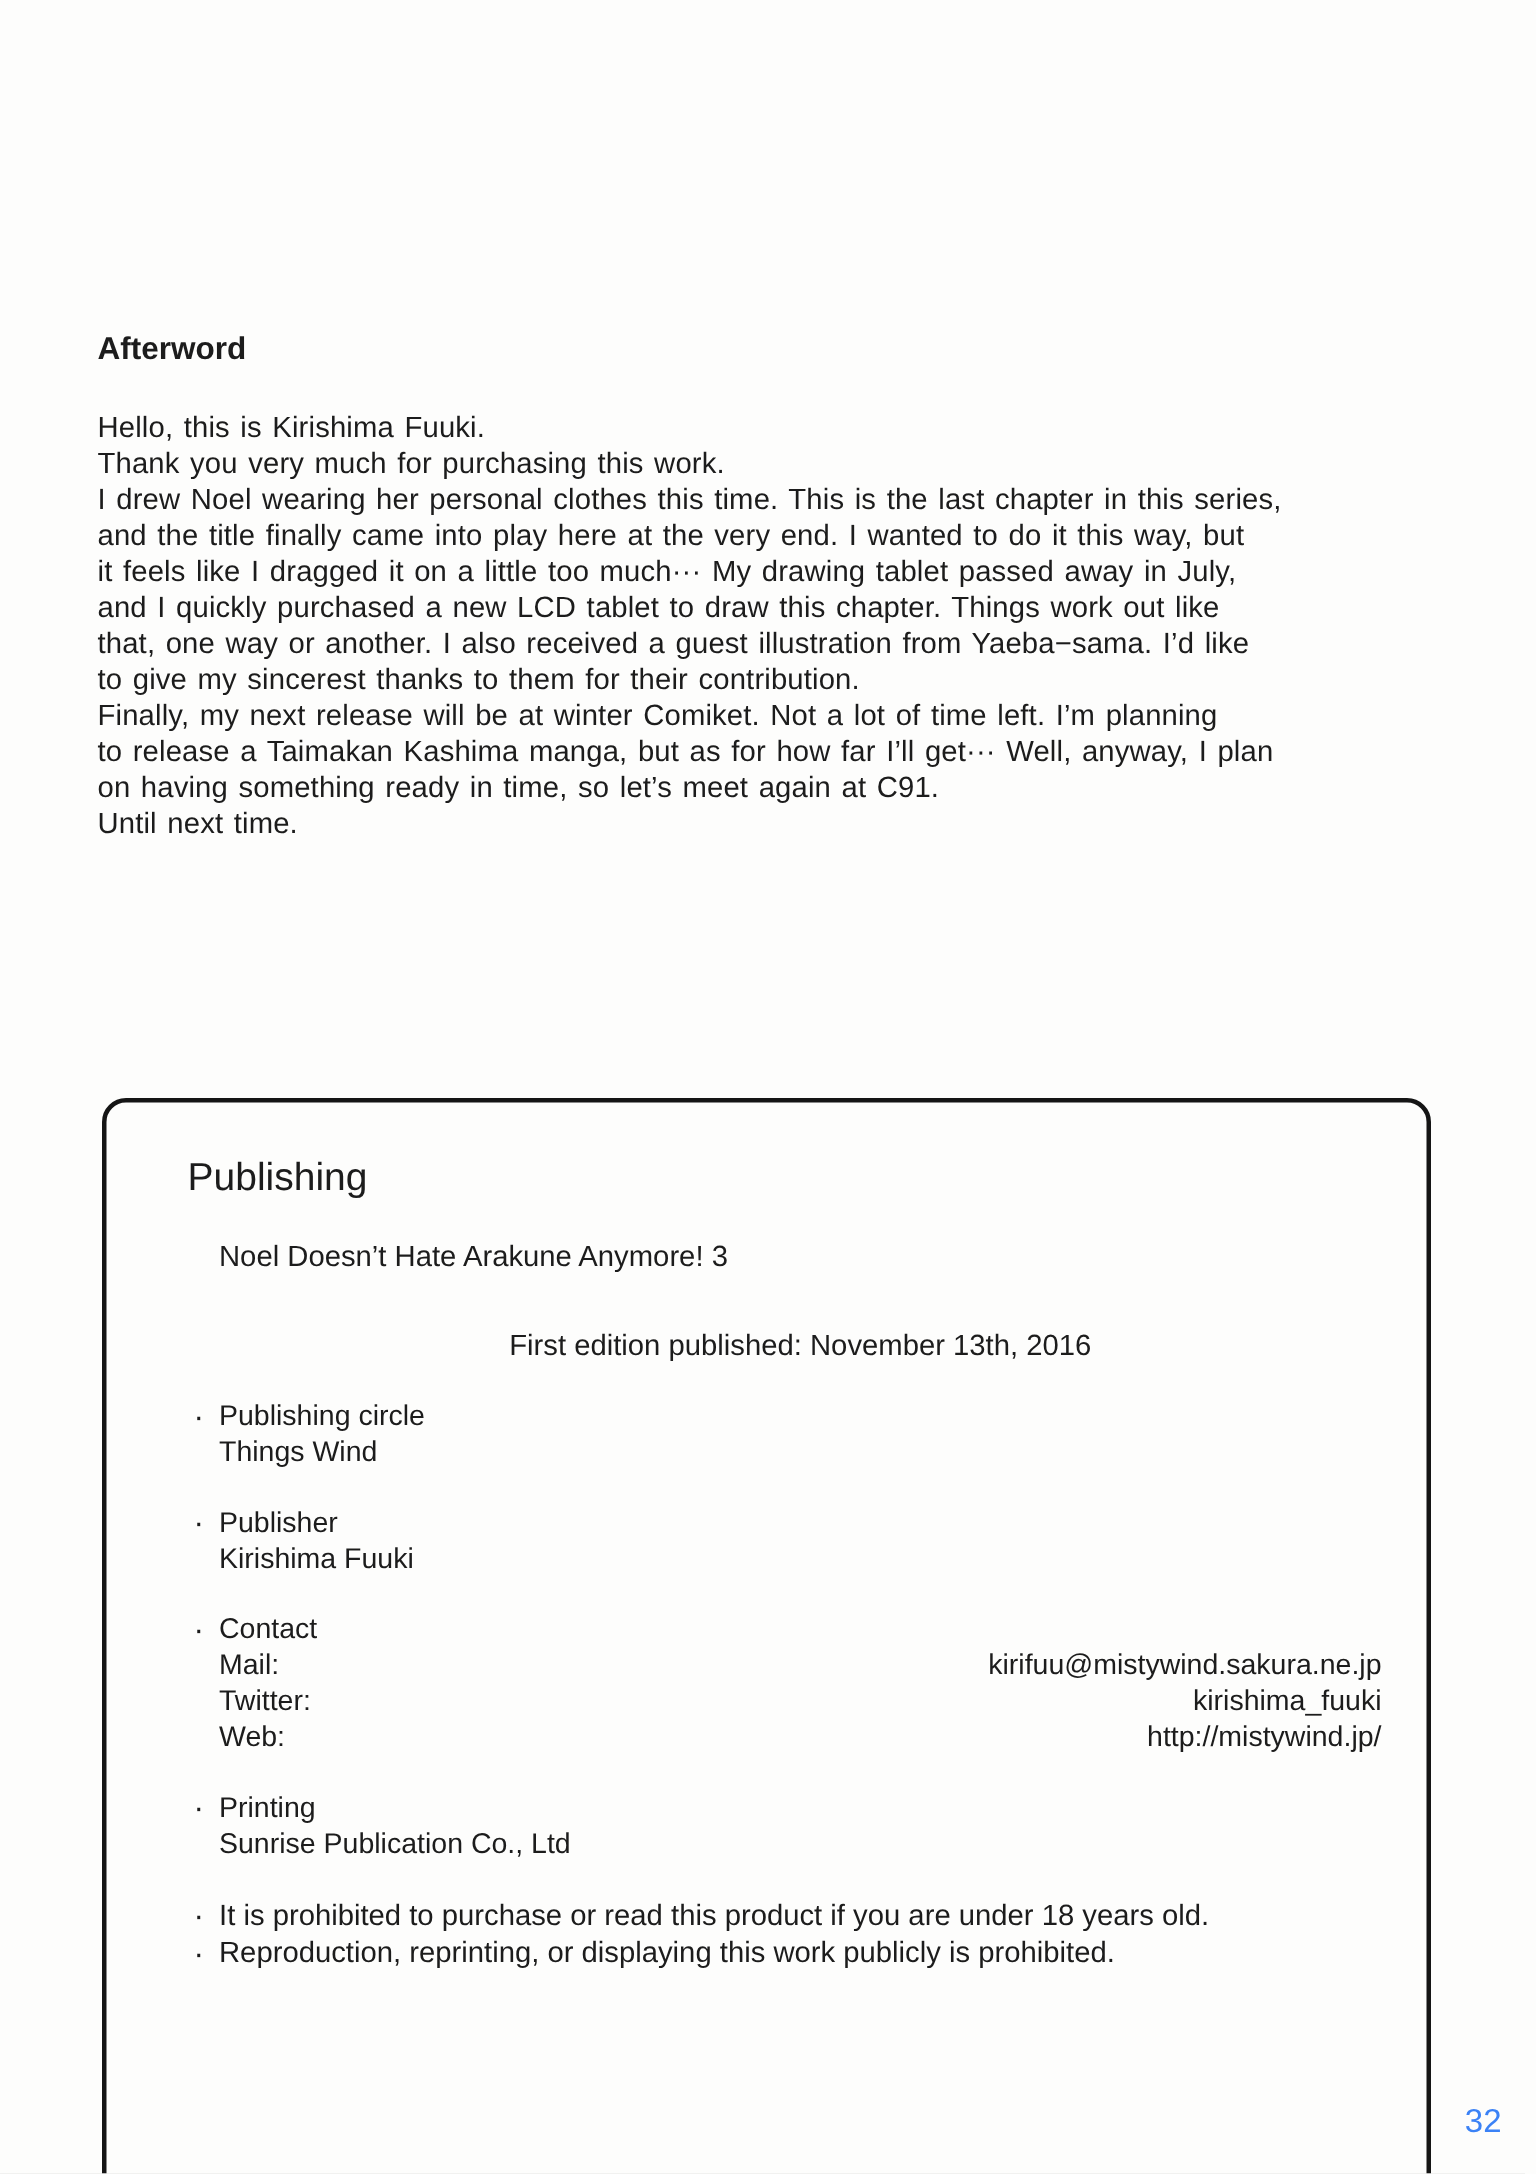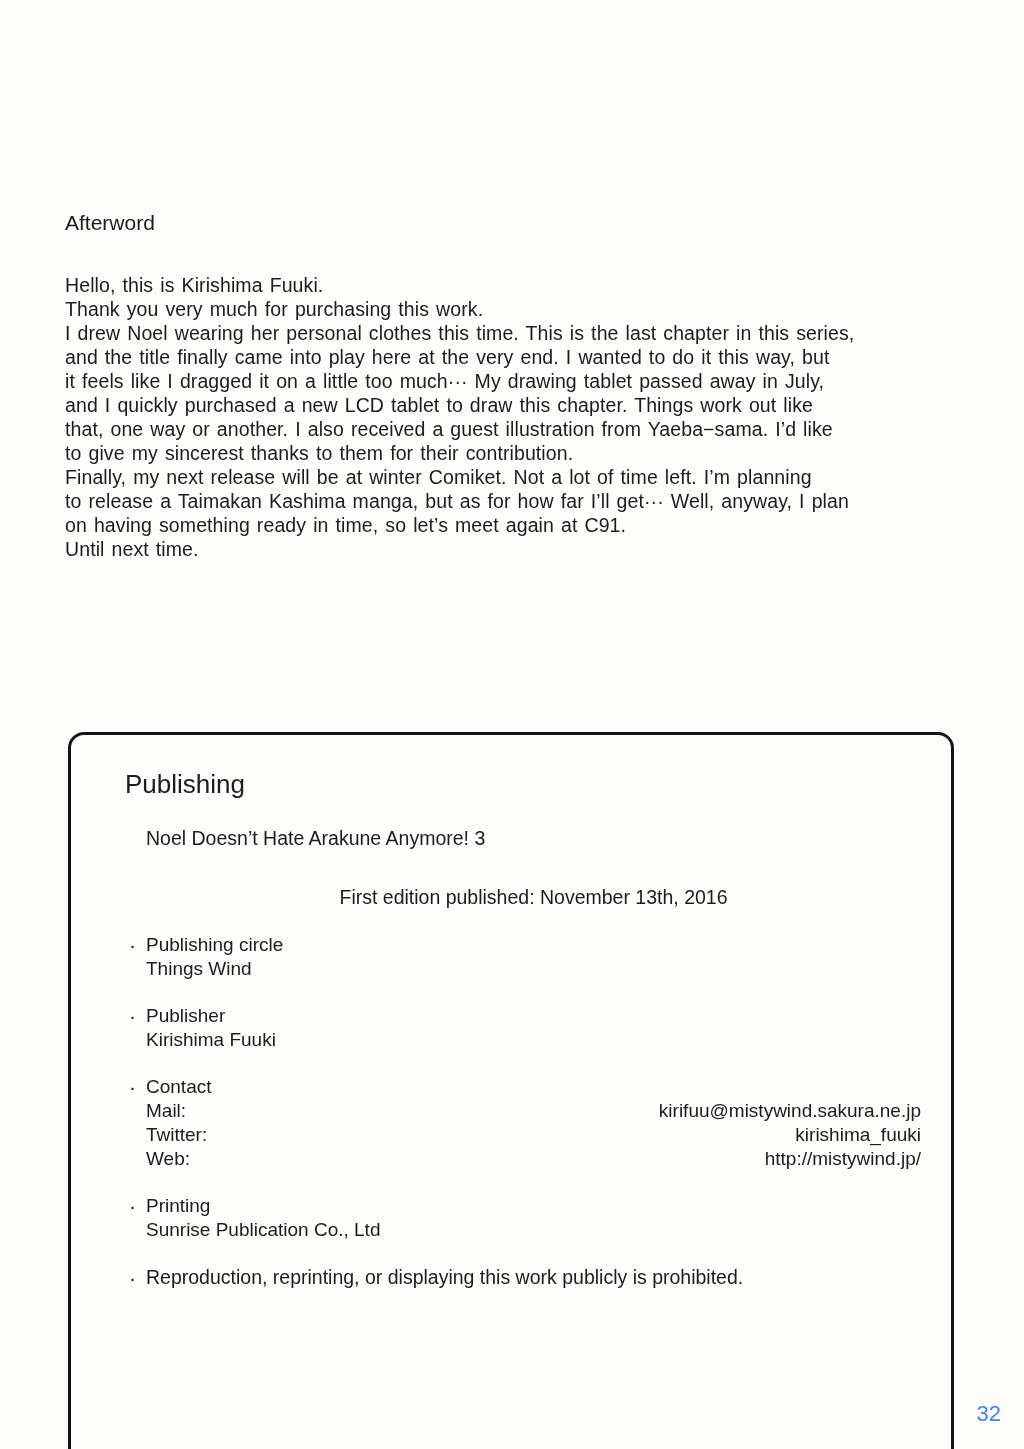--- a/index.html
+++ b/index.html
@@ -14,23 +14,24 @@
     background: #fdfdfc;
     color: #1c1c1c;
     font-family: "Liberation Sans", sans-serif;
     overflow: hidden;
   }
 
   
   .afterword-title {
     position: absolute;
     left: 65px;
-    top: 210px;
+    top: 220px;
     font-size: 21px;
     line-height: 26px;
+    font-weight: bold;
   }
   .afterword-body {
     position: absolute;
     left: 65px;
     top: 273px;
     width: 905px;
     font-size: 19.5px;
     line-height: 24px;
     letter-spacing: 0.1px;
     word-spacing: 1.5px;
@@ -152,20 +153,21 @@
         <span>http://mistywind.jp/</span>
       </div>
     </div>
 
     <div class="pub-item">
       <div class="bulleted">Printing</div>
       <div>Sunrise Publication Co., Ltd</div>
     </div>
 
     <div class="notices">
+      <div class="notice">It is prohibited to purchase or read this product if you are under 18 years old.</div>
       <div class="notice">Reproduction, reprinting, or displaying this work publicly is prohibited.</div>
     </div>
 
   </div>
 
   <div class="page-number">32</div>
 
 </div>
 
 </body></html>

